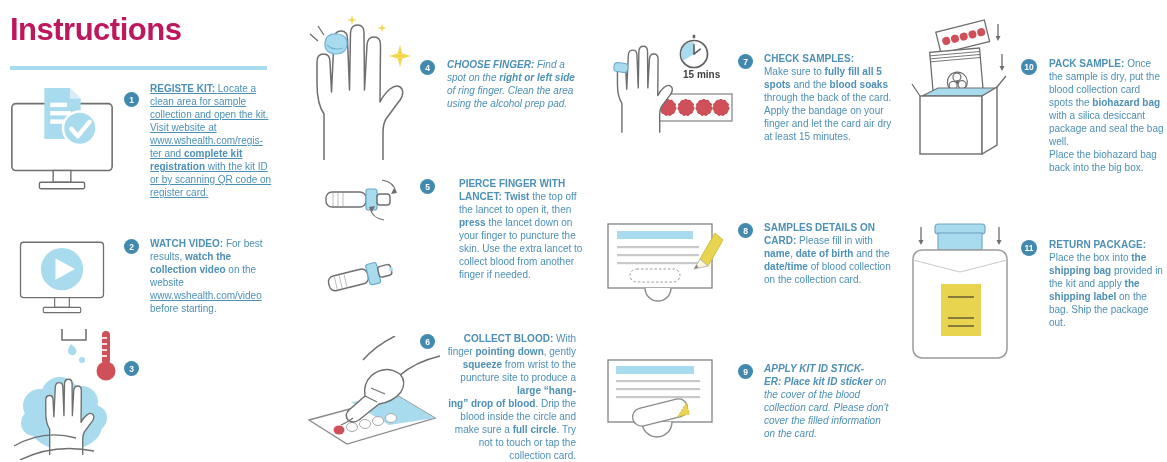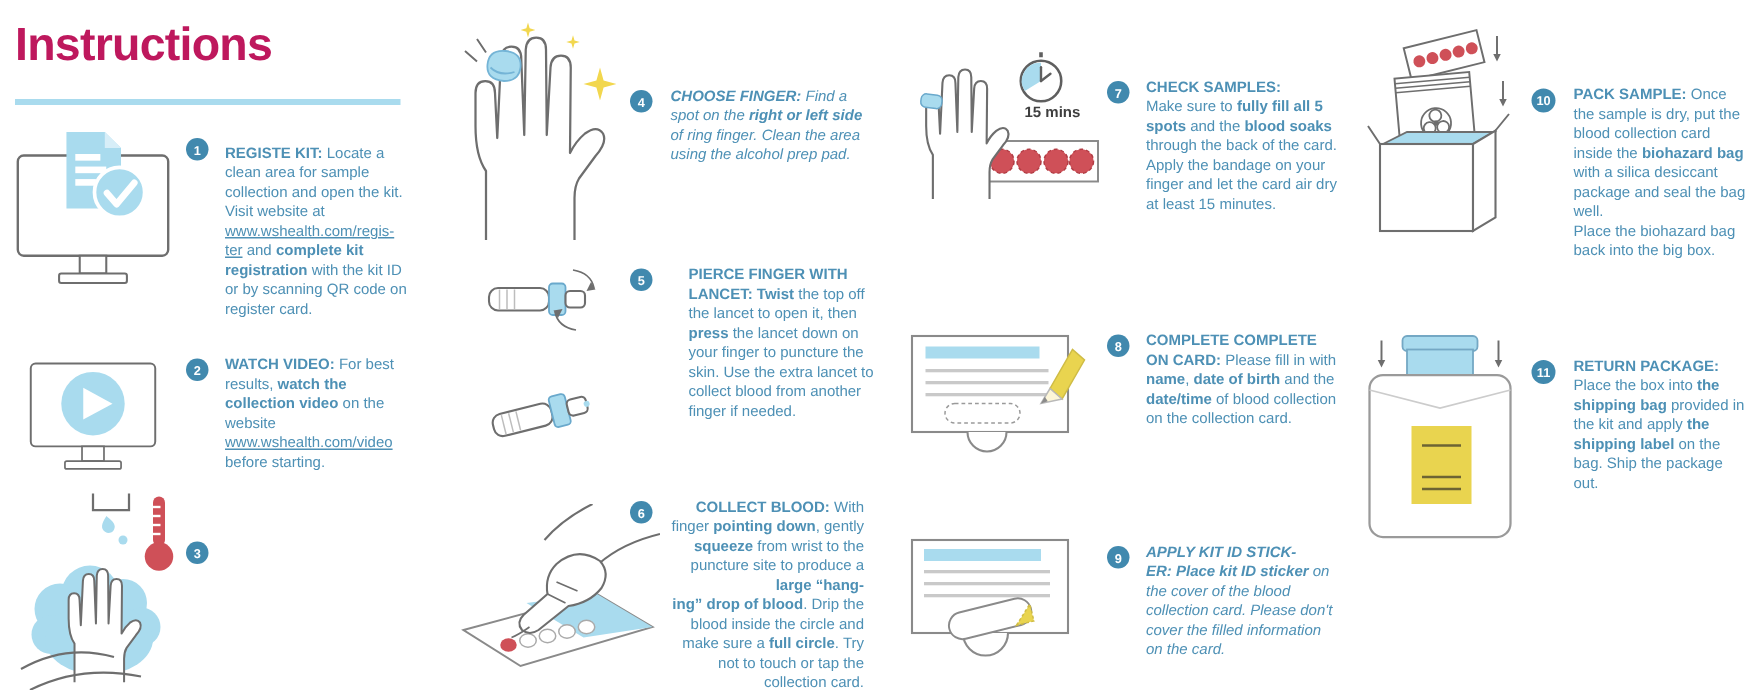--- a/index.html
+++ b/index.html
@@ -10,21 +10,21 @@
   .title-rule{position:absolute;left:10px;top:66px;width:257px;height:3.5px;background:#a9dbee;}
   .stext{position:absolute;font-size:10px;line-height:13px;color:#4d90b5;}
   .stext .b{font-weight:bold;}
   .stext .u{text-decoration:underline;}
   .badge{position:absolute;width:15px;height:15px;border-radius:50%;background:#4189ae;
          color:#fff;font-size:8.5px;font-weight:bold;display:flex;align-items:center;
          justify-content:center;}
   .illus{position:absolute;}
   .illus svg{display:block;width:100%;height:100%;}
   
-  #t1{left:150px;top:96px;width:127px;} #b1{left:124px;top:92px;}
+  #t1{left:150px;top:82px;width:127px;text-decoration:underline;} #b1{left:124px;top:92px;}
   #t2{left:150px;top:237px;width:127px;} #b2{left:124px;top:239px;}
   #t3{left:150px;top:359px;width:127px;} #b3{left:124px;top:361px;}
   #t4{left:447px;top:58px;width:128px;font-style:italic;} #b4{left:420px;top:60px;}
   #t5{left:459px;top:177px;width:128px;} #b5{left:420px;top:179px;}
   #t6{left:447px;top:332px;width:129px;text-align:right;} #b6{left:420px;top:334px;}
   #t7{left:764px;top:52px;width:128px;} #b7{left:738px;top:54px;}
   #t8{left:764px;top:221px;width:128px;} #b8{left:738px;top:223px;}
   #t9{left:764px;top:362px;width:128px;font-style:italic;} #b9{left:738px;top:364px;}
   #t10{left:1049px;top:57px;width:116px;} #b10{left:1021px;top:59px;width:16px;height:16px;}
   #t11{left:1049px;top:238px;width:116px;} #b11{left:1021px;top:240px;width:16px;height:16px;}
@@ -223,21 +223,21 @@
         <rect x="26" y="51" width="50" height="13" rx="6.5" fill="none" stroke="#9a9a9a" stroke-width="1" stroke-dasharray="2.5 2"></rect>
       </g>
       <g>
         <polygon points="96,41 111,15 119,22 104,48" fill="#e9d44f" stroke="#cfbc45" stroke-width="1"></polygon>
         <polygon points="96,41 104,48 90,51" fill="#fdf6d8" stroke="#b9b9b9" stroke-width="1"></polygon>
         <polygon points="90,51 94.5,49.5 92.5,46.5" fill="#8a8a8a"></polygon>
       </g>
     </svg>
   </div>
   <div class="badge" id="b8">8</div>
-  <div class="stext" id="t8"><span class="b">COMPLETE COMPLETE ON CARD: </span><span>Please fill in with </span><span class="b">name</span><span>, </span><span class="b">date of birth</span><span> and the </span><span class="b">date/time</span><span> of blood collection on the collection card.</span></div>
+  <div class="stext" id="t8"><span class="b">SAMPLES DETAILS ON CARD: </span><span>Please fill in with </span><span class="b">name</span><span>, </span><span class="b">date of birth</span><span> and the </span><span class="b">date/time</span><span> of blood collection on the collection card.</span></div>
 
   <div class="illus" id="i9">
     <svg viewBox="0 0 122 104">
       <g>
         <rect x="4" y="4" width="104" height="62" fill="#fff" stroke="#8a8a8a" stroke-width="1.4"></rect>
         <path d="M38 66 a15 15 0 0 0 30 0" fill="#fff" stroke="#8a8a8a" stroke-width="1.4"></path>
         <rect x="12" y="10" width="78" height="8" fill="#a9dbee"></rect>
         <rect x="12" y="24" width="84" height="2.2" fill="#c9c9c9"></rect>
         <rect x="12" y="32" width="84" height="2.2" fill="#c9c9c9"></rect>
         <rect x="12" y="40" width="84" height="2.2" fill="#c9c9c9"></rect>
@@ -281,21 +281,21 @@
       </g>
       <g>
         <polygon points="12,78 72,78 86,70 28,70" fill="#a9dbee" stroke="#6e6e6e" stroke-width="1.2"></polygon>
         <rect x="10" y="78" width="62" height="58" fill="#fff" stroke="#6e6e6e" stroke-width="1.4"></rect>
         <polygon points="72,78 87,69 87,127 72,136" fill="#fff" stroke="#6e6e6e" stroke-width="1.4"></polygon>
         <path d="M10 78 L2 66 M87 69 L96 58" stroke="#6e6e6e" stroke-width="1.3" fill="none"></path>
       </g>
     </svg>
   </div>
   <div class="badge" id="b10">10</div>
-  <div class="stext" id="t10"><span class="b">PACK SAMPLE: </span><span>Once the sample is dry, put the blood collection card inside the </span><span class="b">biohazard bag</span><span> with a silica desiccant package and seal the bag well.<br>Place the biohazard bag back into the big box.</span></div>
+  <div class="stext" id="t10"><span class="b">PACK SAMPLE: </span><span>Once the sample is dry, put the blood collection card spots the </span><span class="b">biohazard bag</span><span> with a silica desiccant package and seal the bag well.<br>Place the biohazard bag back into the big box.</span></div>
 
   <div class="illus" id="i11">
     <svg viewBox="0 0 104 142">
       <g>
         <rect x="27" y="4" width="50" height="10" rx="3" fill="#a9dbee" stroke="#74a8c4" stroke-width="1.2"></rect>
         <rect x="30" y="13" width="44" height="17" fill="#a9dbee" stroke="#74a8c4" stroke-width="1.2"></rect>
       </g>
       <g>
         <path d="M13 7 v13 M91 7 v13" stroke="#6e6e6e" stroke-width="1.3" fill="none"></path>
         <polygon points="10.5,20 15.5,20 13,25" fill="#6e6e6e"></polygon>

